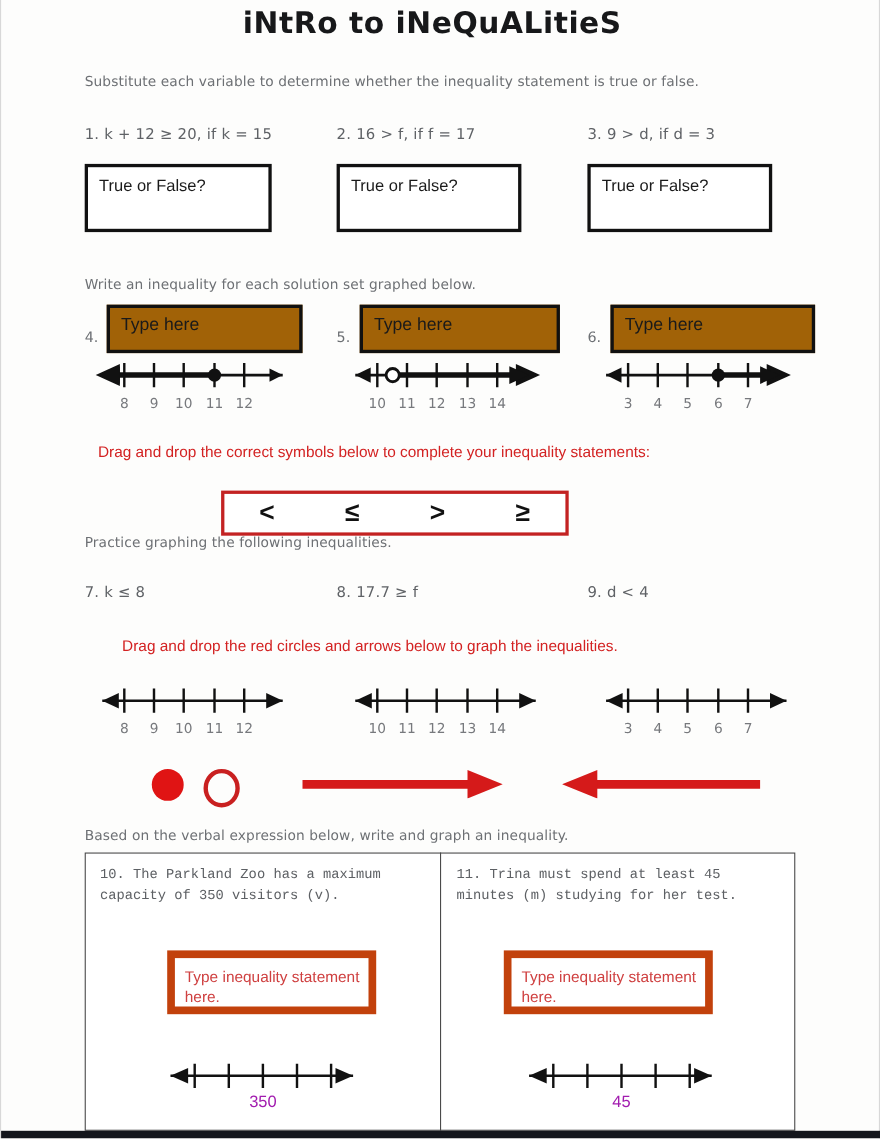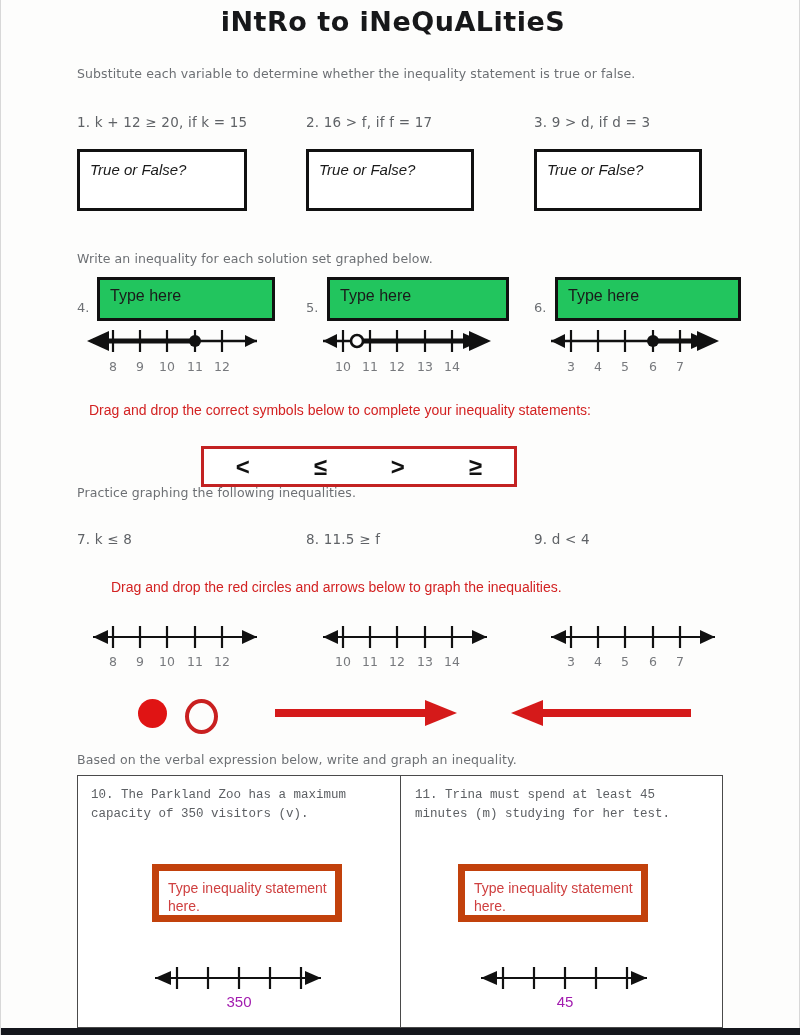--- a/index.html
+++ b/index.html
@@ -48,25 +48,24 @@
     font-size:13px;color:#6d7074;
   }
 
   
   .tf-box{
     position:absolute;box-sizing:border-box;
     border:3px solid #111;background:#fff;
     font-family:"Liberation Sans", sans-serif;
     font-size:15px;color:#1a1a1a;
     padding:9px 0 0 10px;
-    font-style:italic;
   }
   .type-box{
     position:absolute;box-sizing:border-box;
-    border:3px solid #111;background:#22c55e;
+    border:3px solid #111;background:#a16207;
     font-family:"Liberation Sans", sans-serif;
     font-size:16px;color:#1a1a1a;
     padding:7px 0 0 10px;
   }
   .ineq-box{
     position:absolute;box-sizing:border-box;
     border:7px solid #c2410c;background:#fff;
     font-family:"Liberation Sans", sans-serif;
     font-size:14px;color:#cf4040;line-height:18px;
     padding:8px 0 0 9px;
@@ -224,21 +223,21 @@
   </div>
 
   <div class="instr" style="left:76px;top:485px;">Practice graphing the following inequalities.</div>
 
   <div class="prob" style="left:76px;top:531px;">
     <span>7.</span>
     <span>k ≤ 8</span>
   </div>
   <div class="prob" style="left:305px;top:531px;">
     <span>8.</span>
-    <span>11.5 ≥ f</span>
+    <span>17.7 ≥ f</span>
   </div>
   <div class="prob" style="left:533px;top:531px;">
     <span>9.</span>
     <span>d &lt; 4</span>
   </div>
 
   <div class="red-instr" style="left:110px;top:578px;width:620px;">Drag and drop the red circles and arrows below to graph the inequalities.</div>
 
   <div class="nline" style="left:74px;top:622px;">
     <svg width="200" height="30" viewBox="0 0 200 30">

